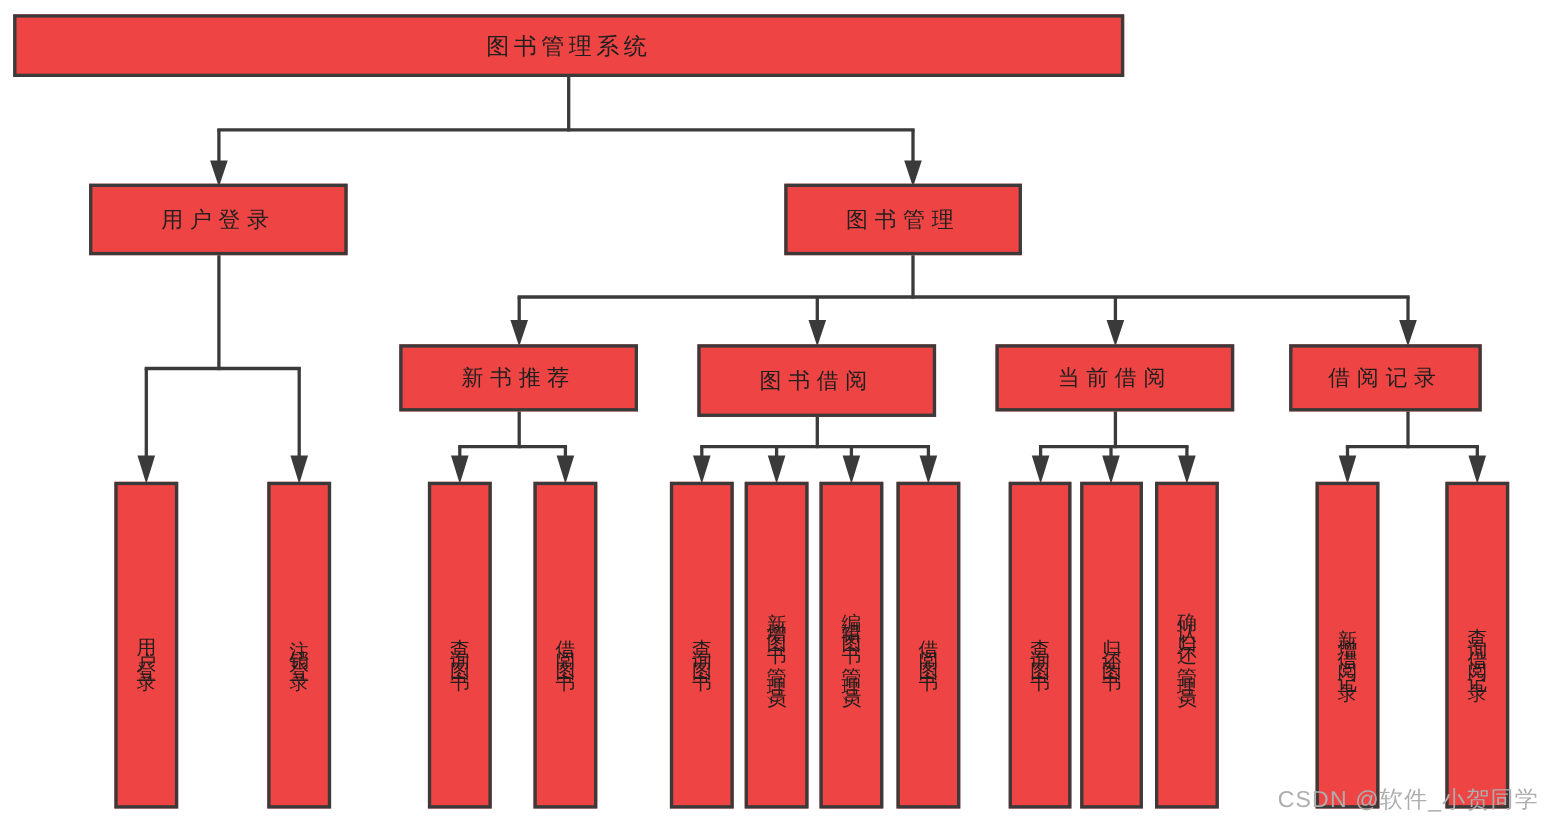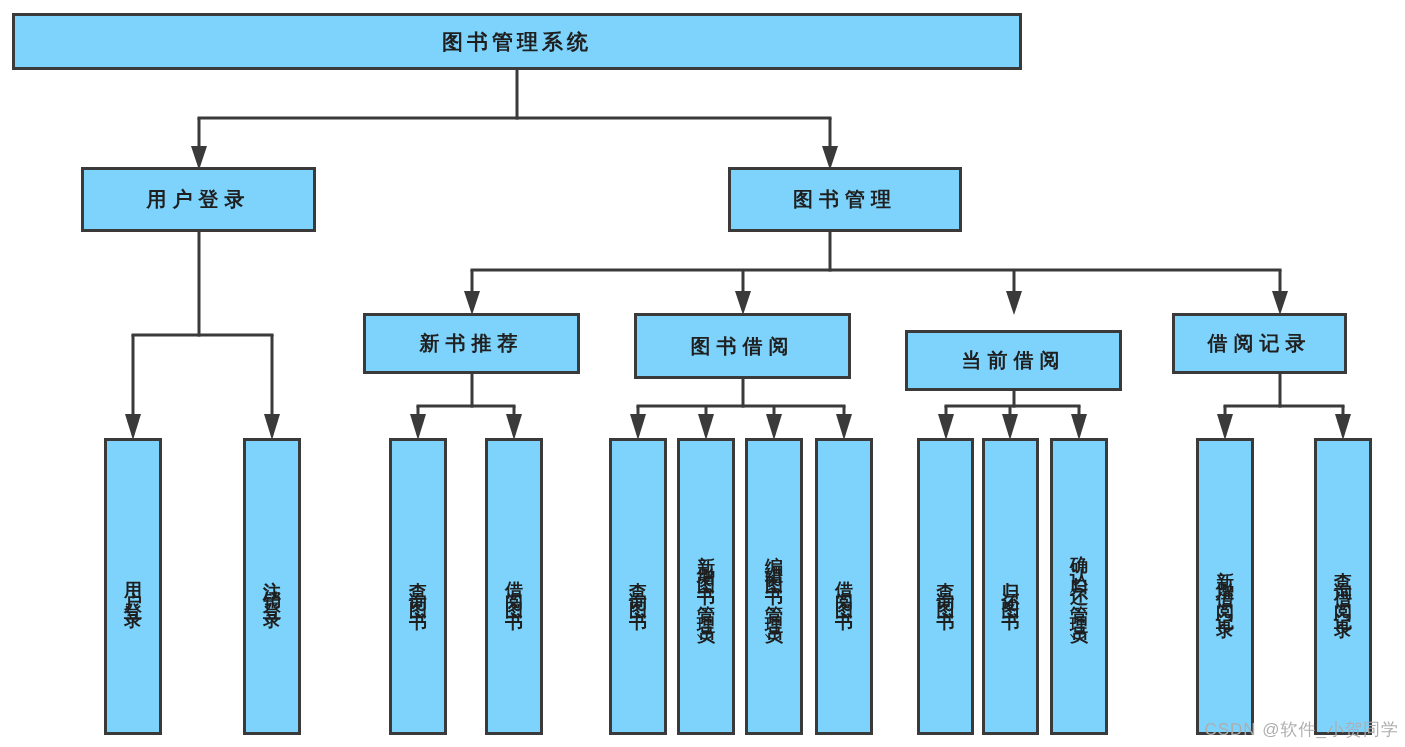--- a/index.html
+++ b/index.html
@@ -17,28 +17,27 @@
   }
   svg.connectors {
     position: absolute;
     left: 0;
     top: 0;
     z-index: 1;
   }
   .box {
     position: absolute;
     box-sizing: border-box;
-    background: #7dd3fc;
+    background: #ef4444;
     border: 3px solid #3a3a3a;
     display: flex;
     align-items: center;
     justify-content: center;
     color: #1f1f1f;
     z-index: 2;
-    font-weight: bold;
   }
   .box.root-box {
     font-size: 21px;
     letter-spacing: 4px;
   }
   .box.branch-box {
     font-size: 20px;
     letter-spacing: 6px;
   }
   .box.leaf-box {
@@ -46,21 +45,21 @@
     text-orientation: mixed;
     font-size: 18px;
     letter-spacing: 10px;
     line-height: 1;
     text-align: center;
   }
   .watermark {
     position: absolute;
     right: 6px;
     bottom: 6px;
-    font-size: 17px;
+    font-size: 21px;
     color: #aeaeae;
     letter-spacing: 1px;
     z-index: 3;
     white-space: nowrap;
   }
 </style>
 </head>
 <body>
 
 <div class="stage">
@@ -123,25 +122,25 @@
     <line x1="1223.5" y1="406" x2="1344.5" y2="406"></line>
     <line x1="1225" y1="406" x2="1225" y2="418"></line>
     <line x1="1343" y1="406" x2="1343" y2="418"></line>
     <polygon points="1217,414 1233,414 1225,440" stroke="none"></polygon>
     <polygon points="1335,414 1351,414 1343,440" stroke="none"></polygon>
   </svg>
 
   <div class="box root-box" style="left:12px; top:13px; width:1010px; height:57px;">图书管理系统</div>
 
   <div class="box branch-box" style="left:81px; top:167px; width:235px; height:65px;">用户登录</div>
-  <div class="box branch-box" style="left:728px; top:167px; width:234px; height:65px;">图书管理</div>
+  <div class="box branch-box" style="left:713px; top:167px; width:216px; height:65px;">图书管理</div>
 
   <div class="box branch-box" style="left:363px; top:313px; width:217px; height:61px;">新书推荐</div>
   <div class="box branch-box" style="left:634px; top:313px; width:217px; height:66px;">图书借阅</div>
-  <div class="box branch-box" style="left:905px; top:313px; width:217px; height:61px;margin-top:17px;">当前借阅</div>
+  <div class="box branch-box" style="left:905px; top:313px; width:217px; height:61px;">当前借阅</div>
   <div class="box branch-box" style="left:1172px; top:313px; width:175px; height:61px;">借阅记录</div>
 
   <div class="box leaf-box" style="left:104px; top:438px; width:58px; height:297px;">用户登录</div>
   <div class="box leaf-box" style="left:243px; top:438px; width:58px; height:297px;">注销登录</div>
 
   <div class="box leaf-box" style="left:389px; top:438px; width:58px; height:297px;">查询图书</div>
   <div class="box leaf-box" style="left:485px; top:438px; width:58px; height:297px;">借阅图书</div>
 
   <div class="box leaf-box" style="left:609px; top:438px; width:58px; height:297px;">查询图书</div>
   <div class="box leaf-box" style="left:677px; top:438px; width:58px; height:297px;">新增图书（管理员）</div>

